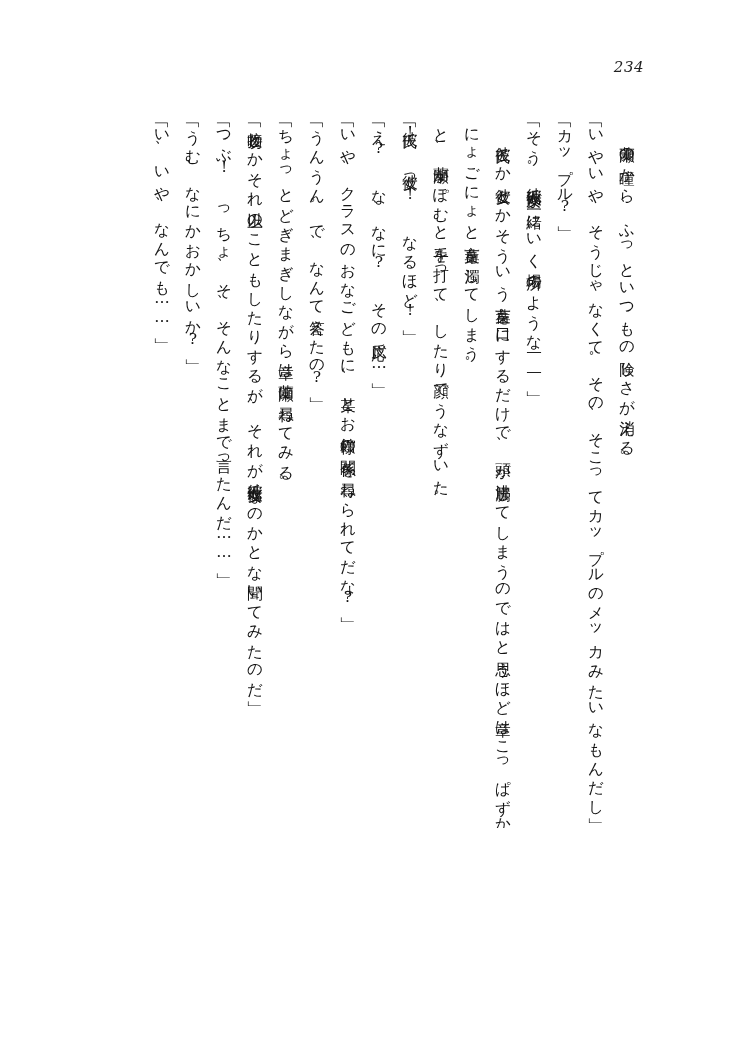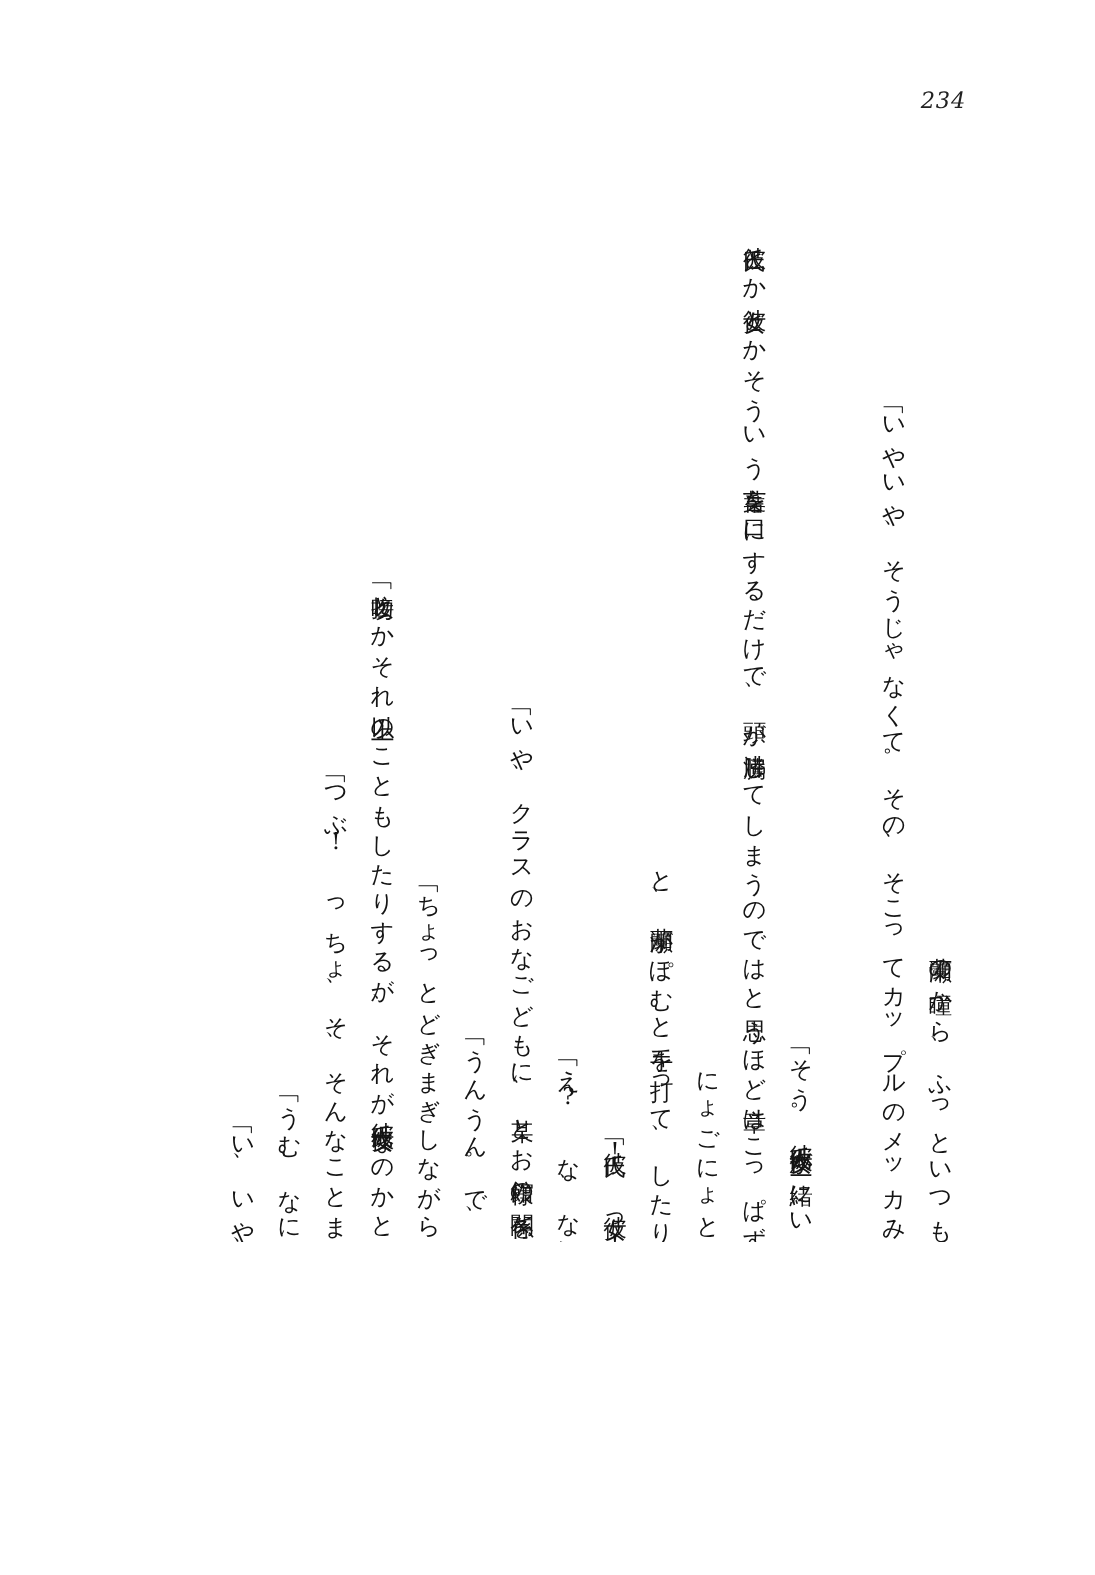--- a/index.html
+++ b/index.html
@@ -8,21 +8,20 @@
     background: #ffffff;
   }
   .page {
     position: relative;
     width: 730px;
     height: 828px;
     background: #ffffff;
     overflow: hidden;
     font-family: "DejaVu Serif", "Liberation Serif", serif;
     color: #1a1a1a;
-    text-align: right;
   }
   .page-number {
     position: absolute;
     top: 58px;
     right: 86px;
     font-family: "DejaVu Serif", "Liberation Serif", serif;
     font-size: 15px;
     font-style: italic;
     color: #222;
     letter-spacing: 0.5px;

